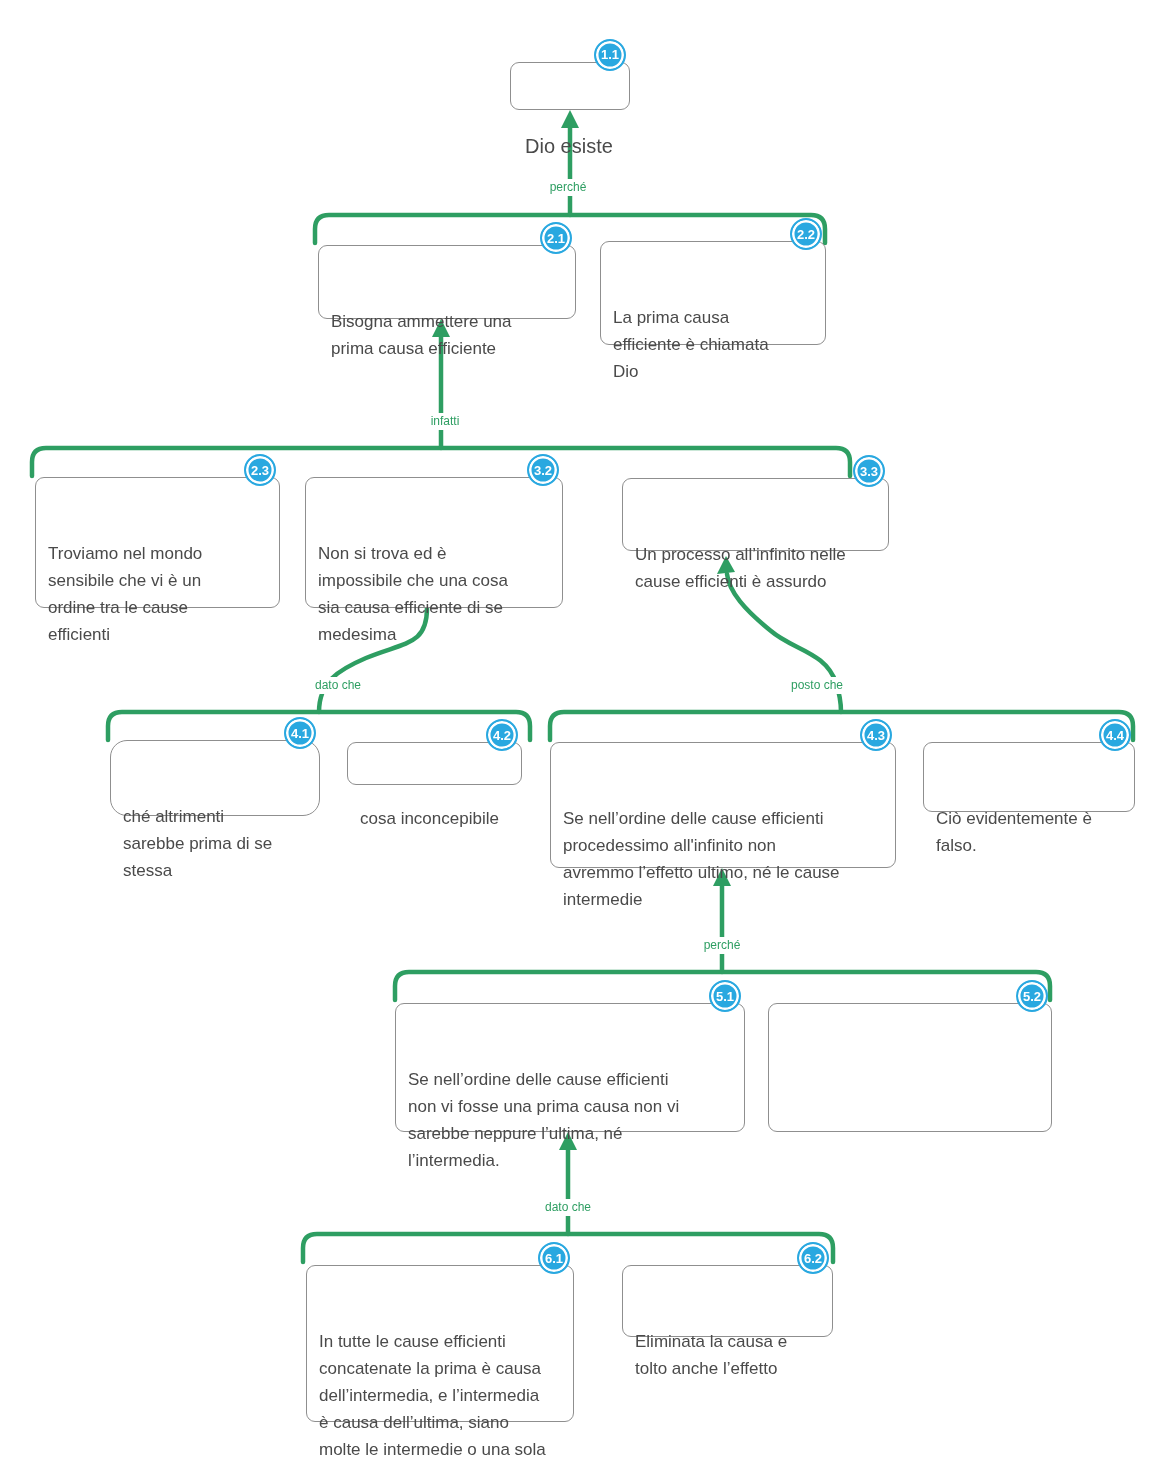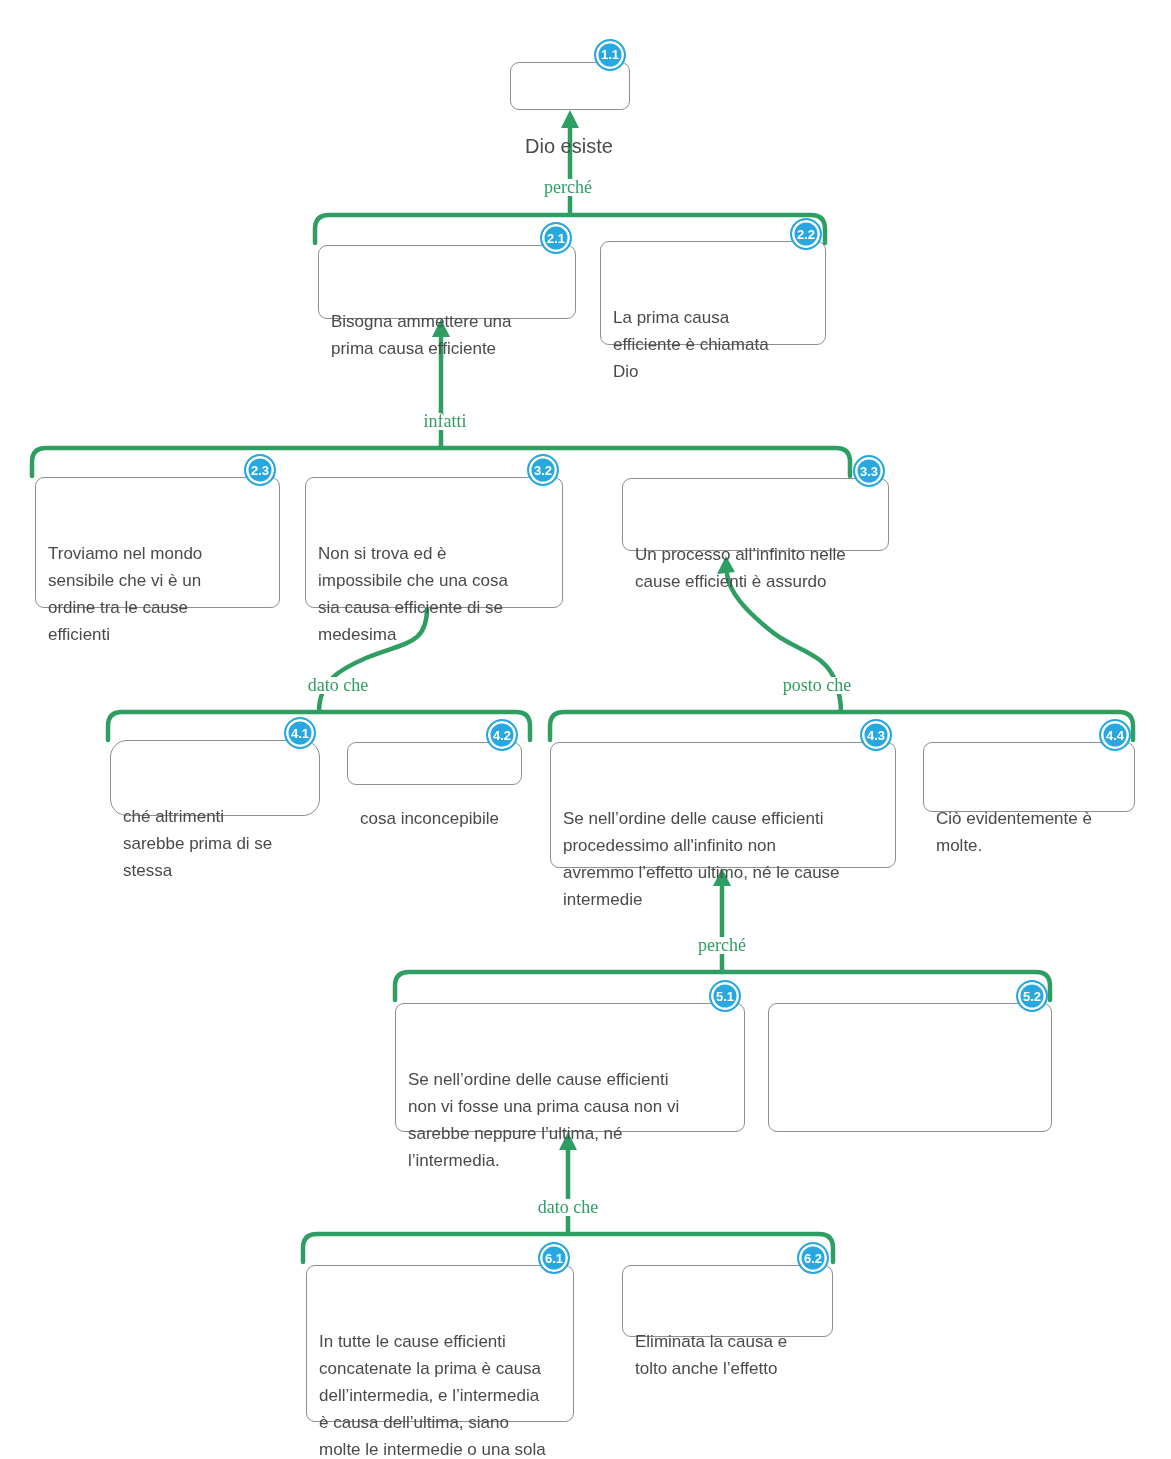--- a/index.html
+++ b/index.html
@@ -40,26 +40,25 @@
     font-weight:bold;
     font-size:13px;
     z-index:4;
     white-space:nowrap;
   }
   .joint-label{
     position:absolute;
     transform:translateX(-50%);
     background:#ffffff;
     color:#2e9e62;
-    font-size:18px;
+    font-size:12px;
     line-height:17px;
     padding:0 3px;
     z-index:3;
     white-space:nowrap;
-    font-family:Liberation Serif, serif;
   }
 </style>
 </head>
 <body>
 
 <div id="canvas">
 
   <svg id="wires" width="1171" height="1459" viewBox="0 0 1171 1459">
     <g stroke="#2e9e62" stroke-width="4.5" fill="none" stroke-linecap="round">
 
@@ -150,21 +149,21 @@
     <span class="badge">4.3</span>
     <span class="txt">Se nell’ordine delle cause efficienti
 procedessimo all'infinito non
 avremmo l’effetto ultimo, né le cause
 intermedie</span>
   </div>
 
   <div class="node" style="left:923px;top:742px;width:212px;height:70px;">
     <span class="badge">4.4</span>
     <span class="txt">Ciò evidentemente è
-molte.</span>
+falso.</span>
   </div>
 
   <div class="node" style="left:395px;top:1003px;width:350px;height:129px;">
     <span class="badge">5.1</span>
     <span class="txt">Se nell’ordine delle cause efficienti
 non vi fosse una prima causa non vi
 sarebbe neppure l’ultima, né
 l’intermedia.</span>
   </div>
 

